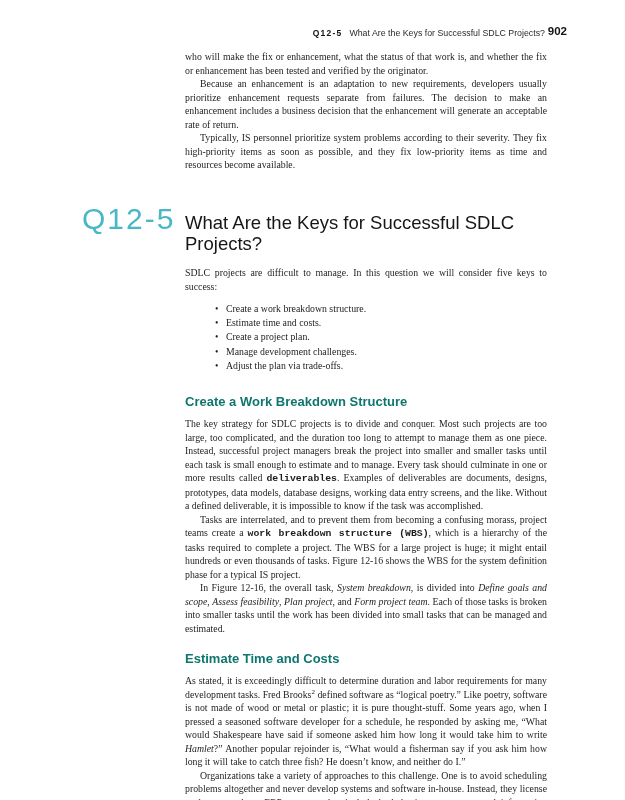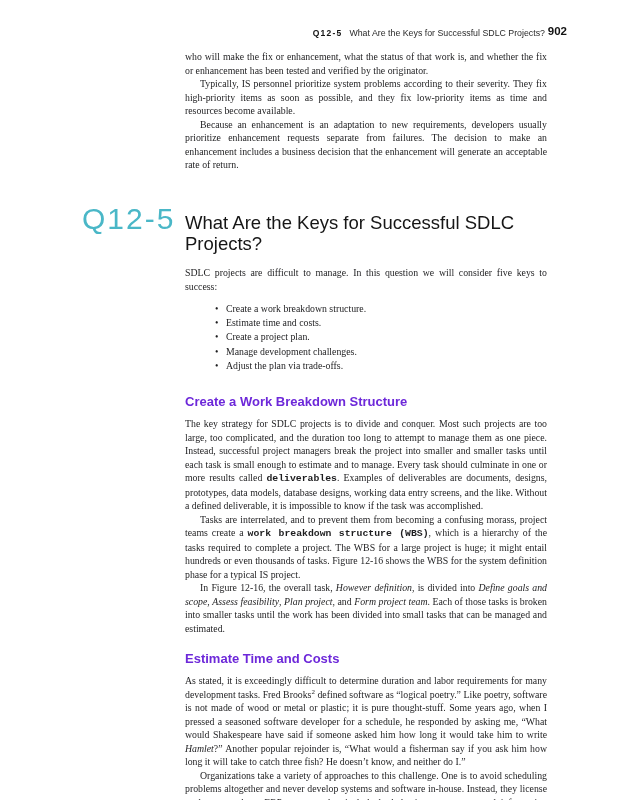--- a/index.html
+++ b/index.html
@@ -105,21 +105,21 @@
     left: 0;
     top: 0;
     color: #1d1d1f;
   }
 
   
   .sub-heading {
     font-family: "Liberation Sans", sans-serif;
     font-size: 13px;
     font-weight: bold;
-    color: #6d28d9;
+    color: #0f766e;
     margin: 21px 0 8px 0;
   }
   .sub-heading.second { margin-top: 16px; }
 
   sup { font-size: 7px; line-height: 0; }
   b { font-weight: bold; font-family: Liberation Mono, monospace; }
   i { font-style: italic; }
 </style>
 </head>
 <body>
@@ -127,40 +127,40 @@
 <div class="page">
   <div class="content">
 
     <div class="running-head">
       <span class="rh-q">Q12-5</span>
       <span class="rh-title">What Are the Keys for Successful SDLC Projects?</span>
       <span class="rh-page">902</span>
     </div>
 
     <p class="par">who will make the fix or enhancement, what the status of that work is, and whether the fix or enhancement has been tested and verified by the originator.</p>
+    <p class="par indent">Because an enhancement is an adaptation to new requirements, developers usually prioritize enhancement requests separate from failures. The decision to make an enhancement includes a business decision that the enhancement will generate an acceptable rate of return.</p>
     <p class="par indent">Typically, IS personnel prioritize system problems according to their severity. They fix high-priority items as soon as possible, and they fix low-priority items as time and resources become available.</p>
-    <p class="par indent">Because an enhancement is an adaptation to new requirements, developers usually prioritize enhancement requests separate from failures. The decision to make an enhancement includes a business decision that the enhancement will generate an acceptable rate of return.</p>
 
     <div class="section-title-row">
       <span class="q-big">Q12-5</span>
       <span class="q-title">What Are the Keys for Successful SDLC Projects?</span>
     </div>
 
     <p class="par lead">SDLC projects are difficult to manage. In this question we will consider five keys to success:</p>
     <ul class="bullets">
       <li>Create a work breakdown structure.</li>
       <li>Estimate time and costs.</li>
       <li>Create a project plan.</li>
       <li>Manage development challenges.</li>
       <li>Adjust the plan via trade-offs.</li>
     </ul>
 
     <h3 class="sub-heading">Create a Work Breakdown Structure</h3>
     <p class="par">The key strategy for SDLC projects is to divide and conquer. Most such projects are too large, too complicated, and the duration too long to attempt to manage them as one piece. Instead, successful project managers break the project into smaller and smaller tasks until each task is small enough to estimate and to manage. Every task should culminate in one or more results called <b>deliverables</b>. Examples of deliverables are documents, designs, prototypes, data models, database designs, working data entry screens, and the like. Without a defined deliverable, it is impossible to know if the task was accomplished.</p>
     <p class="par indent">Tasks are interrelated, and to prevent them from becoming a confusing morass, project teams create a <b>work breakdown structure (WBS)</b>, which is a hierarchy of the tasks required to complete a project. The WBS for a large project is huge; it might entail hundreds or even thousands of tasks. Figure 12-16 shows the WBS for the system definition phase for a typical IS project.</p>
-    <p class="par indent">In Figure 12-16, the overall task, <i>However definition</i>, is divided into <i>Define goals and scope</i>, <i>Assess feasibility</i>, <i>Plan project</i>, and <i>Form project team</i>. Each of those tasks is broken into smaller tasks until the work has been divided into small tasks that can be managed and estimated.</p>
+    <p class="par indent">In Figure 12-16, the overall task, <i>System breakdown</i>, is divided into <i>Define goals and scope</i>, <i>Assess feasibility</i>, <i>Plan project</i>, and <i>Form project team</i>. Each of those tasks is broken into smaller tasks until the work has been divided into small tasks that can be managed and estimated.</p>
 
     <h3 class="sub-heading second">Estimate Time and Costs</h3>
     <p class="par">As stated, it is exceedingly difficult to determine duration and labor requirements for many development tasks. Fred Brooks<sup>2</sup> defined software as “logical poetry.” Like poetry, software is not made of wood or metal or plastic; it is pure thought-stuff. Some years ago, when I pressed a seasoned software developer for a schedule, he responded by asking me, “What would Shakespeare have said if someone asked him how long it would take him to write <i>Hamlet</i>?” Another popular rejoinder is, “What would a fisherman say if you ask him how long it will take to catch three fish? He doesn’t know, and neither do I.”</p>
     <p class="par indent">Organizations take a variety of approaches to this challenge. One is to avoid scheduling problems altogether and never develop systems and software in-house. Instead, they license packages, such as ERP systems, that include both business processes and information systems components. As stated in Chapter 7, even if the vendor provides workable processes, those processes will need to be integrated into the business. However, the schedule risk of integration activities is far less than those for developing processes, programs, databases, and other components.</p>
 
   </div>
 </div>
 
 </body></html>

